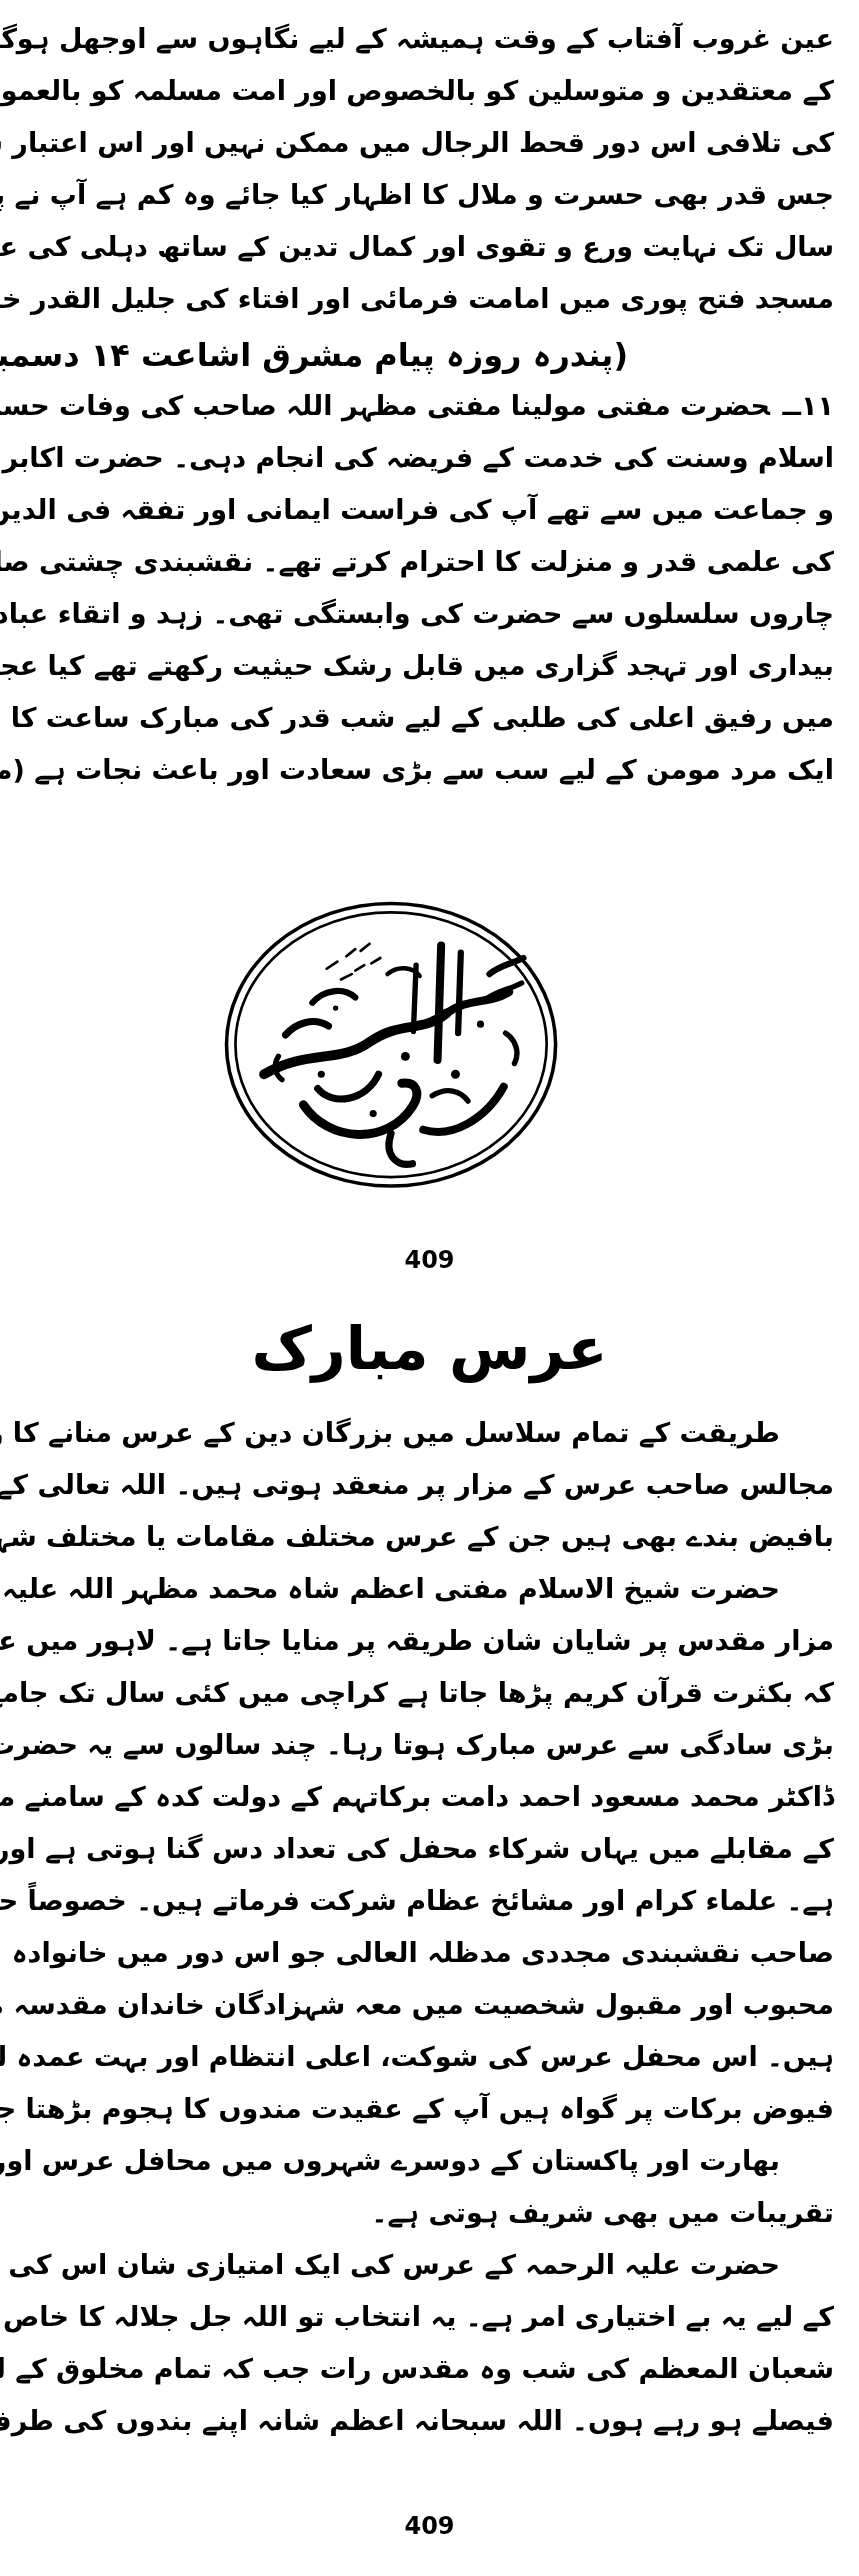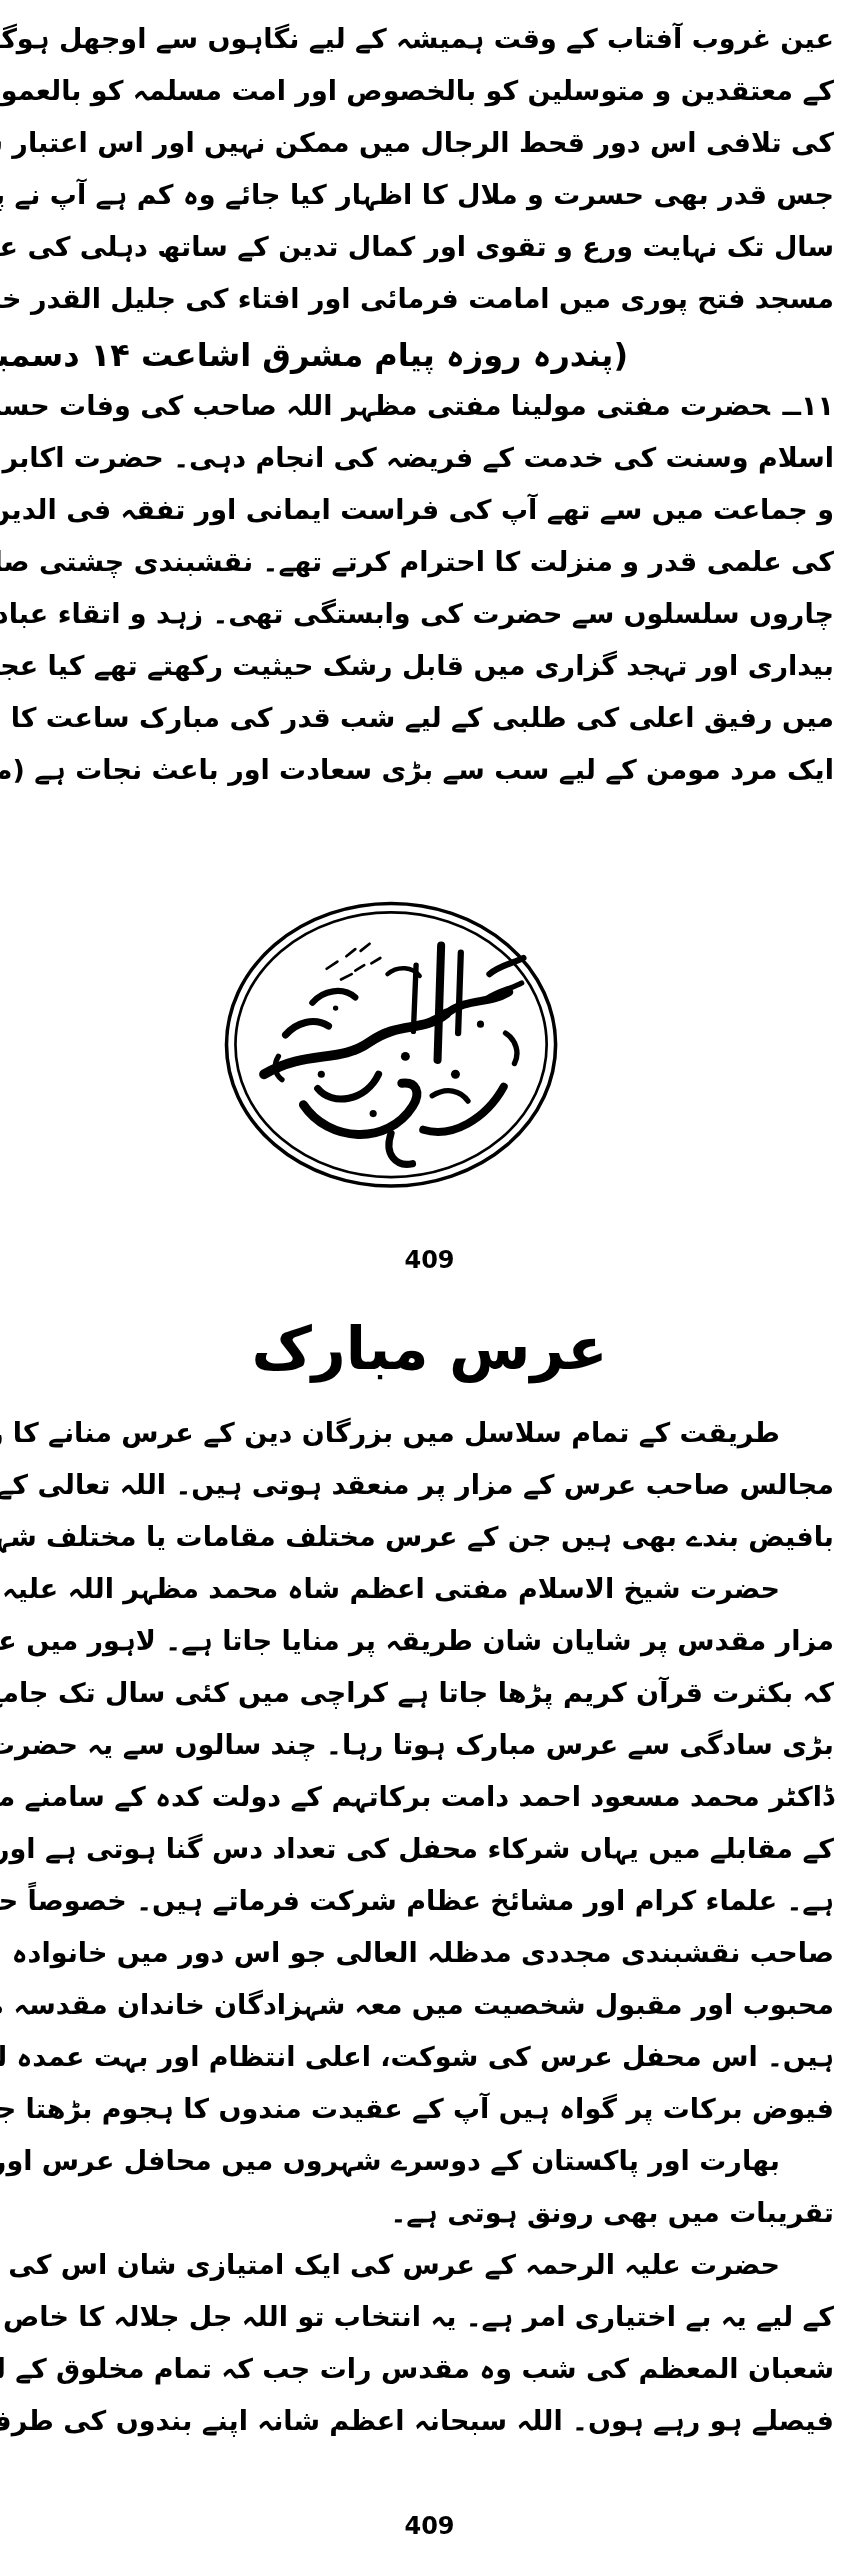--- a/index.html
+++ b/index.html
@@ -119,21 +119,21 @@
   <div class="line">بڑی سادگی سے عرس مبارک ہوتا رہا۔ چند سالوں سے یہ حضرت مسعود ملت پروفیسر</div>
   <div class="line">ڈاکٹر محمد مسعود احمد دامت برکاتہم کے دولت کدہ کے سامنے منعقد ہوتا ہے، آرام باغ</div>
   <div class="line">کے مقابلے میں یہاں شرکاء محفل کی تعداد دس گنا ہوتی ہے اور ہر سال بڑھتی جا رہی</div>
   <div class="line">ہے۔ علماء کرام اور مشائخ عظام شرکت فرماتے ہیں۔ خصوصاً حضرت آغا پیر فضل الرحمن</div>
   <div class="line">صاحب نقشبندی مجددی مدظلہ العالی جو اس دور میں خانوادہ عالیہ مجددیہ کی سب سے</div>
   <div class="line">محبوب اور مقبول شخصیت میں معہ شہزادگان خاندان مقدسہ مجددیہ رونق افروز ہوتے</div>
   <div class="line">ہیں۔ اس محفل عرس کی شوکت، اعلی انتظام اور بہت عمدہ لنگر شریف صاحب عرس کے</div>
   <div class="line lastline">فیوض برکات پر گواہ ہیں آپ کے عقیدت مندوں کا ہجوم بڑھتا جا رہا ہے۔</div>
 
   <div class="line indent">بھارت اور پاکستان کے دوسرے شہروں میں محافل عرس اور ایصال ثواب کی</div>
-  <div class="line lastline">تقریبات میں بھی رونق ہوتی ہے۔</div>
+  <div class="line lastline">تقریبات میں بھی شریف ہوتی ہے۔</div>
 
   <div class="line indent">حضرت علیہ الرحمہ کے عرس کی ایک امتیازی شان اس کی مبارک تاریخ ہے۔ بندہ</div>
   <div class="line">کے لیے یہ بے اختیاری امر ہے۔ یہ انتخاب تو اللہ جل جلالہ کا خاص انعام ہے۔ نصف</div>
   <div class="line">شعبان المعظم کی شب وہ مقدس رات جب کہ تمام مخلوق کے لیے آئندہ سال کے اہم</div>
   <div class="line">فیصلے ہو رہے ہوں۔ اللہ سبحانہ اعظم شانہ اپنے بندوں کی طرف متوجہ ہو۔ شب برأت</div>
 </div>
 
 <div class="pagenum bottom">409</div>
 
 

